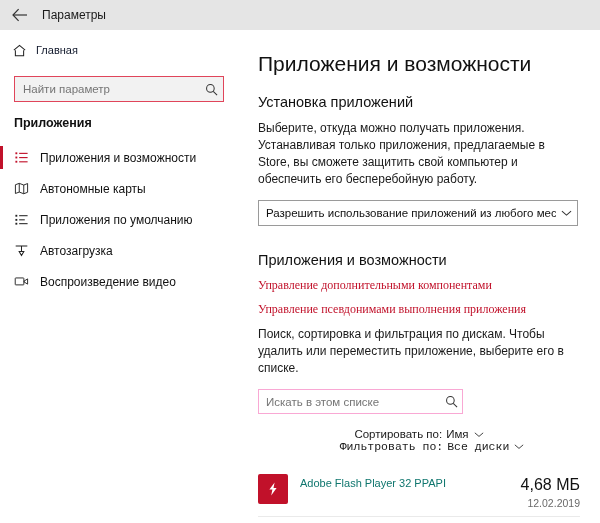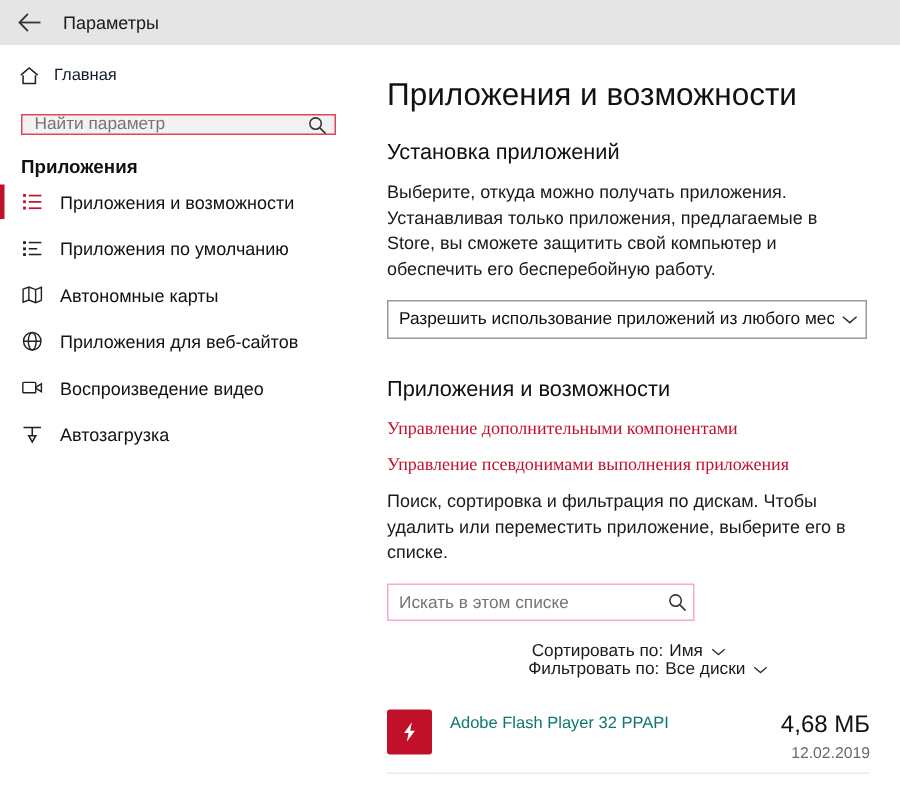--- a/index.html
+++ b/index.html
@@ -75,21 +75,21 @@
   }
   .home-row .lbl {
     font-size: 11px;
     color: #0f172a;
   }
   .search-wrap {
     margin: 10px 14px 0 14px;
     position: relative;
   }
   .search-box {
-    height: 14px;
+    height: 26px;
     border: 1px solid #e0455a;
     background: #f2f2f2;
     display: flex;
     align-items: center;
     box-sizing: border-box;
   }
   .search-box input {
     flex: 1 1 auto;
     border: none;
     outline: none;
@@ -100,21 +100,21 @@
     padding-left: 8px;
   }
   .search-box .s-ico {
     width: 24px;
     display: flex;
     align-items: center;
     justify-content: center;
     color: #333;
   }
   .section-title {
-    margin: 14px 0 1px 14px;
+    margin: 14px 0 12px 14px;
     font-size: 12.5px;
     font-weight: bold;
     color: #111;
   }
   .nav-item {
     position: relative;
     display: flex;
     align-items: center;
     height: 31px;
     padding-left: 14px;
@@ -231,21 +231,21 @@
   }
   .filters {
     display: flex;
     align-items: center;
     margin-top: 14px;
     font-size: 11.5px;
     color: #1a1a1a;
     flex-direction: column;
   }
   .filters .grp { display: flex; align-items: center; }
-  .filters .grp + .grp { margin-left: 26px; }
+  .filters .grp + .grp { margin-left: 26px; font-family: Liberation Mono, monospace; }
   .filters .val { margin-left: 4px; }
   .filters .chev { margin-left: 5px; color: #333; display:flex; align-items:center; }
   .app-list { margin-top: 12px; }
   .app-row {
     display: flex;
     align-items: flex-start;
     padding: 9px 0 7px 0;
     border-top: 1px solid #eaeaea;
   }
   .app-row:first-child { border-top: none; }
@@ -322,76 +322,65 @@
             <rect x="5.5" y="12" width="9" height="1.2" fill="currentColor"></rect>
           </svg>
         </span>
         <span class="lbl">Приложения и возможности</span>
       </div>
 
       <div class="nav-item">
 
         <span class="ico">
           <svg width="15" height="15" viewBox="0 0 16 16">
+            <path d="M1.5 4 L5.6 2.5 L10.4 4.3 L14.5 2.7 V12 L10.4 13.6 L5.6 11.8 L1.5 13.3 Z" fill="none" stroke="#222" stroke-width="1"></path>
+            <line x1="5.6" y1="2.6" x2="5.6" y2="11.8" stroke="#222" stroke-width="1"></line>
+            <line x1="10.4" y1="4.3" x2="10.4" y2="13.6" stroke="#222" stroke-width="1"></line>
+          </svg>
+        </span>
+        <span class="lbl">Автономные карты</span>
+      </div>
+
+      <div class="nav-item">
+
+        <span class="ico">
+          <svg width="15" height="15" viewBox="0 0 16 16">
             <rect x="1.5" y="3" width="2" height="2" fill="currentColor"></rect>
             <rect x="5.5" y="3.4" width="9" height="1.1" fill="currentColor"></rect>
             <rect x="1.5" y="7.4" width="2" height="2" fill="currentColor"></rect>
             <rect x="5.5" y="7.8" width="6" height="1.1" fill="currentColor"></rect>
             <rect x="1.5" y="11.5" width="2" height="2" fill="currentColor"></rect>
             <rect x="5.5" y="11.9" width="9" height="1.1" fill="currentColor"></rect>
           </svg>
         </span>
         <span class="lbl">Приложения по умолчанию</span>
       </div>
 
-      <div class="nav-item">
-
-        <span class="ico">
-          <svg width="15" height="15" viewBox="0 0 16 16">
-            <path d="M1.5 4 L5.6 2.5 L10.4 4.3 L14.5 2.7 V12 L10.4 13.6 L5.6 11.8 L1.5 13.3 Z" fill="none" stroke="#222" stroke-width="1"></path>
-            <line x1="5.6" y1="2.6" x2="5.6" y2="11.8" stroke="#222" stroke-width="1"></line>
-            <line x1="10.4" y1="4.3" x2="10.4" y2="13.6" stroke="#222" stroke-width="1"></line>
-          </svg>
-        </span>
-        <span class="lbl">Автономные карты</span>
-      </div>
-
-      <div class="nav-item">
-
-        <span class="ico">
-          <svg width="15" height="15" viewBox="0 0 16 16">
-            <circle cx="8" cy="8" r="6.2" fill="none" stroke="#222" stroke-width="1"></circle>
-            <ellipse cx="8" cy="8" rx="2.8" ry="6.2" fill="none" stroke="#222" stroke-width="1"></ellipse>
-            <line x1="1.9" y1="8" x2="14.1" y2="8" stroke="#222" stroke-width="1"></line>
-          </svg>
-        </span>
-        <span class="lbl">Приложения для веб-сайтов</span>
-      </div>
-
-      <div class="nav-item">
-
-        <span class="ico">
-          <svg width="15" height="15" viewBox="0 0 16 16">
-            <rect x="1.3" y="4.2" width="9.2" height="7.4" rx="0.6" fill="none" stroke="#222" stroke-width="1"></rect>
-            <path d="M10.7 7.6 L14.5 5.2 V10.8 L10.7 8.4 Z" fill="none" stroke="#222" stroke-width="1"></path>
-          </svg>
-        </span>
-        <span class="lbl">Воспроизведение видео</span>
-      </div>
 
       <div class="nav-item">
 
         <span class="ico">
           <svg width="15" height="15" viewBox="0 0 16 16">
             <line x1="1.8" y1="3.2" x2="14.2" y2="3.2" stroke="#222" stroke-width="1.1"></line>
             <line x1="8" y1="3.2" x2="8" y2="9" stroke="#222" stroke-width="1.1"></line>
             <path d="M5.5 9 H10.5 L8 13.4 Z" fill="none" stroke="#222" stroke-width="1.1"></path>
           </svg>
         </span>
         <span class="lbl">Автозагрузка</span>
+      </div>
+
+      <div class="nav-item">
+
+        <span class="ico">
+          <svg width="15" height="15" viewBox="0 0 16 16">
+            <rect x="1.3" y="4.2" width="9.2" height="7.4" rx="0.6" fill="none" stroke="#222" stroke-width="1"></rect>
+            <path d="M10.7 7.6 L14.5 5.2 V10.8 L10.7 8.4 Z" fill="none" stroke="#222" stroke-width="1"></path>
+          </svg>
+        </span>
+        <span class="lbl">Воспроизведение видео</span>
       </div>
 
     </div>
 
     <div class="main">
 
       <h1 class="page-title">Приложения и возможности</h1>
 
       <h2 class="h2">Установка приложений</h2>
       <p class="para">Выберите, откуда можно получать приложения. Устанавливая только приложения, предлагаемые в Store, вы сможете защитить свой компьютер и обеспечить его бесперебойную работу.</p>

